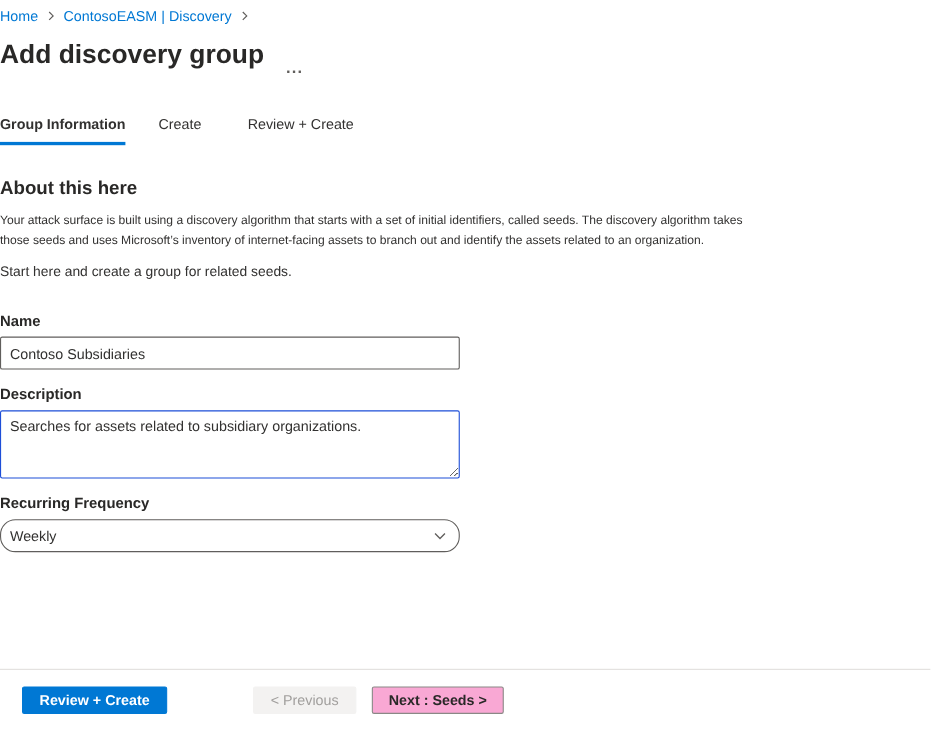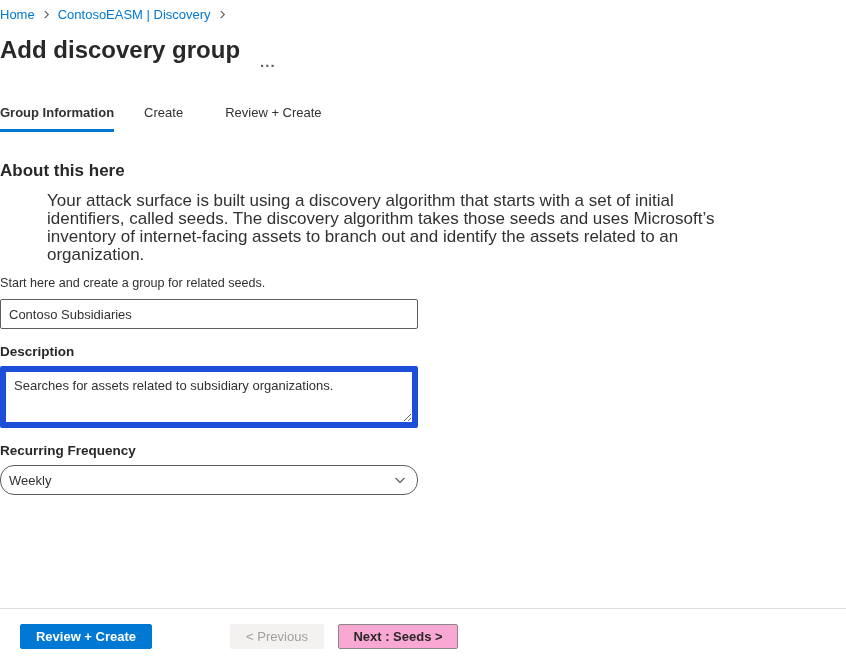--- a/index.html
+++ b/index.html
@@ -30,35 +30,35 @@
   .tab {
     font-size: 13px; color: #323130; padding-bottom: 9px; cursor: pointer;
     border-bottom: 3px solid transparent; white-space: nowrap;
   }
   .tab + .tab { margin-left: 30px; }
   .tab.active { font-weight: 700; border-bottom-color: #0078d4; }
   .tab:nth-child(3) { margin-left: 42px; }
 
   
   .about-heading { margin-top: 29px; font-size: 17px; font-weight: 700; color: #292827; }
-  .about-p { margin-top: 11px; font-size: 17px; line-height: 18px; color: #323130; max-width: 700px; margin-left: 47px; }
+  .about-p { margin-top: 11px; font-size: 11px; line-height: 18px; color: #323130; max-width: 700px; }
   .about-p2 { margin-top: 10px; font-size: 12.6px; line-height: 18px; color: #323130; }
 
   
   .field-label { margin-top: 28px; font-size: 13.5px; font-weight: 700; color: #292827; }
   .field-label.tight { margin-top: 15px; }
   .text-input {
     display: block; margin-top: 7px; width: 418px; height: 30px;
     border: 1px solid #605e5c; border-radius: 2px; background: #fff;
     font-family: "Liberation Sans", sans-serif; font-size: 13px; color: #323130;
     padding: 0 8px; outline: none;
   }
   .text-area {
     display: block; margin-top: 7px; width: 418px; height: 62px;
-    border: 6px solid #1d4ed8; border-radius: 2px; background: #fff;
+    border: 1px solid #1d4ed8; border-radius: 2px; background: #fff;
     font-family: "Liberation Sans", sans-serif; font-size: 13px; color: #323130;
     padding: 6px 8px; outline: none; resize: both;
   }
   .dropdown {
     margin-top: 7px; width: 418px; height: 30px;
     border: 1px solid #605e5c; border-radius: 14px; background: #fff;
     display: flex; align-items: center; justify-content: space-between;
     padding: 0 10px 0 8px; cursor: pointer;
   }
   .dropdown-value { font-size: 13px; color: #323130; }
@@ -115,20 +115,21 @@
   <div class="tabs">
     <div class="tab active">Group Information</div>
     <div class="tab">Create</div>
     <div class="tab">Review + Create</div>
   </div>
 
   <h2 class="about-heading">About this here</h2>
   <p class="about-p">Your attack surface is built using a discovery algorithm that starts with a set of initial identifiers, called seeds. The discovery algorithm takes those seeds and uses Microsoft’s inventory of internet-facing assets to branch out and identify the assets related to an organization.</p>
   <p class="about-p2">Start here and create a group for related seeds.</p>
 
+  <div class="field-label">Name</div>
   <input class="text-input" type="text" value="Contoso Subsidiaries" style="">
 
   <div class="field-label tight">Description</div>
   <textarea class="text-area" style="">Searches for assets related to subsidiary organizations.</textarea>
 
   <div class="field-label tight">Recurring Frequency</div>
   <div class="dropdown">
     <span class="dropdown-value">Weekly</span>
     <span style="display:inline-flex;">
       <svg width="14" height="14" viewBox="0 0 14 14" fill="none">

